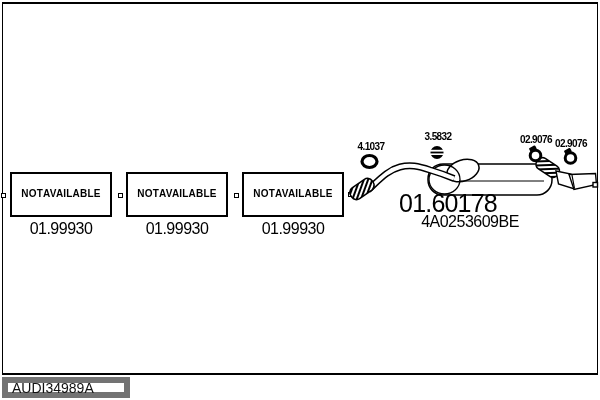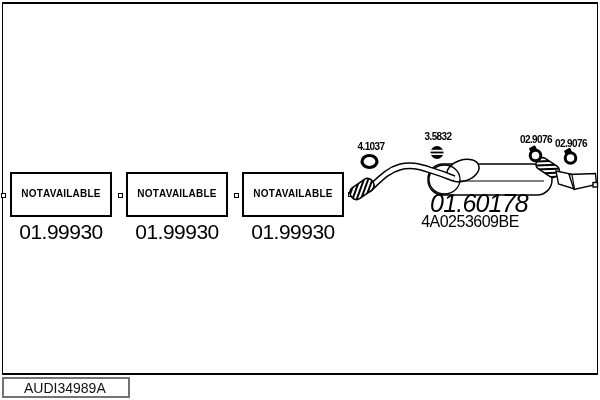--- a/index.html
+++ b/index.html
@@ -15,49 +15,49 @@
   
   .na-box{
     position:absolute;top:172px;width:102px;height:45px;box-sizing:border-box;
     border:2px solid #000;background:#fff;
     display:flex;flex-direction:row;align-items:center;justify-content:center;
     font-size:10px;font-weight:bold;line-height:12.5px;text-align:center;letter-spacing:.2px;
   }
   .na-box.b0{left:10px}.na-box.b1{left:126px}.na-box.b2{left:242px}
   .pn-large{
     position:absolute;width:102px;text-align:center;top:220px;
-    font-size:21px;letter-spacing:-0.5px;white-space:nowrap;
+    font-size:16px;letter-spacing:-0.5px;white-space:nowrap;
   }
   .pn-large.p0{left:10px}.pn-large.p1{left:126px}.pn-large.p2{left:242px}
   
   .conn{
     position:absolute;width:5px;height:5px;box-sizing:border-box;
     border:1.6px solid #000;background:#fff;
   }
   
   .fit-label{
     position:absolute;transform:translateX(-50%);
     font-size:10px;font-weight:bold;letter-spacing:-0.6px;white-space:nowrap;
   }
   
   .muffler-pn{
-    position:absolute;left:425px;top:189px;width:108px;text-align:center;
-    font-size:25px;letter-spacing:-0.8px;white-space:nowrap;font-style:italic;
+    position:absolute;left:394px;top:189px;width:108px;text-align:center;
+    font-size:25px;letter-spacing:-0.8px;white-space:nowrap;
   }
   .muffler-oem{
     position:absolute;left:470px;top:213px;transform:translateX(-50%);
     font-size:16px;letter-spacing:-0.5px;white-space:nowrap;
   }
   
   .drawing{position:absolute;left:340px;top:140px;width:260px;height:65px;}
   
   .footer-box{
     position:absolute;left:2px;top:377px;width:128px;height:21px;box-sizing:border-box;
-    border:2px solid #737373;background:#fff;
-    display:flex;align-items:center;padding-left:20px;
+    border:6px solid #737373;background:#fff;
+    display:flex;align-items:center;padding-left:4px;
     font-size:14px;color:#111;letter-spacing:0;
   }
 </style>
 </head>
 <body>
 
 <div class="canvas">
 
   <div class="frame"></div>
 

